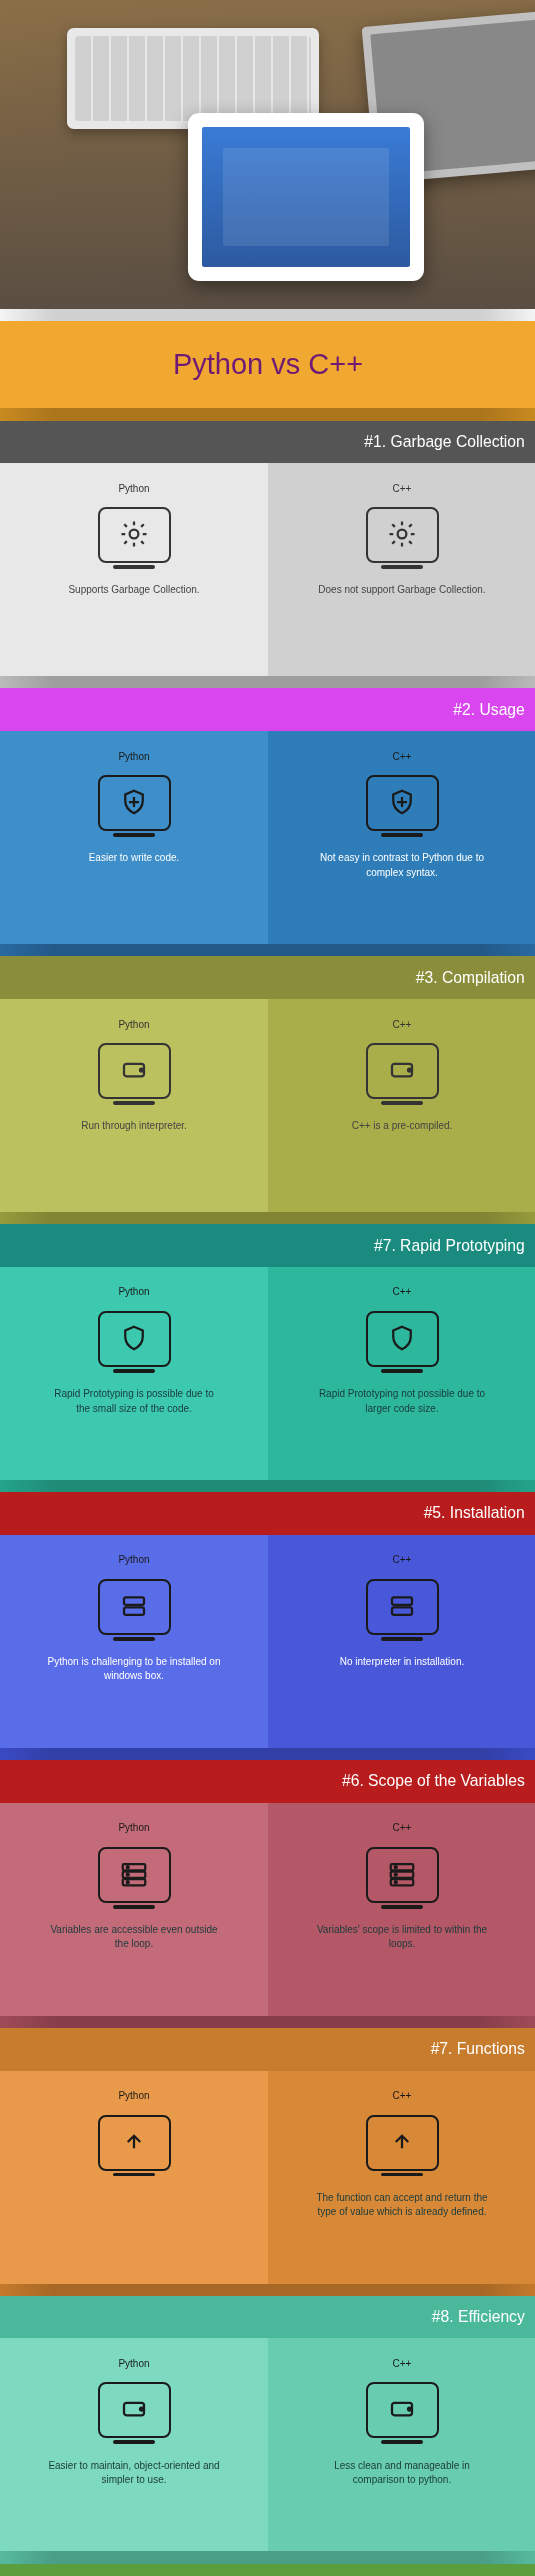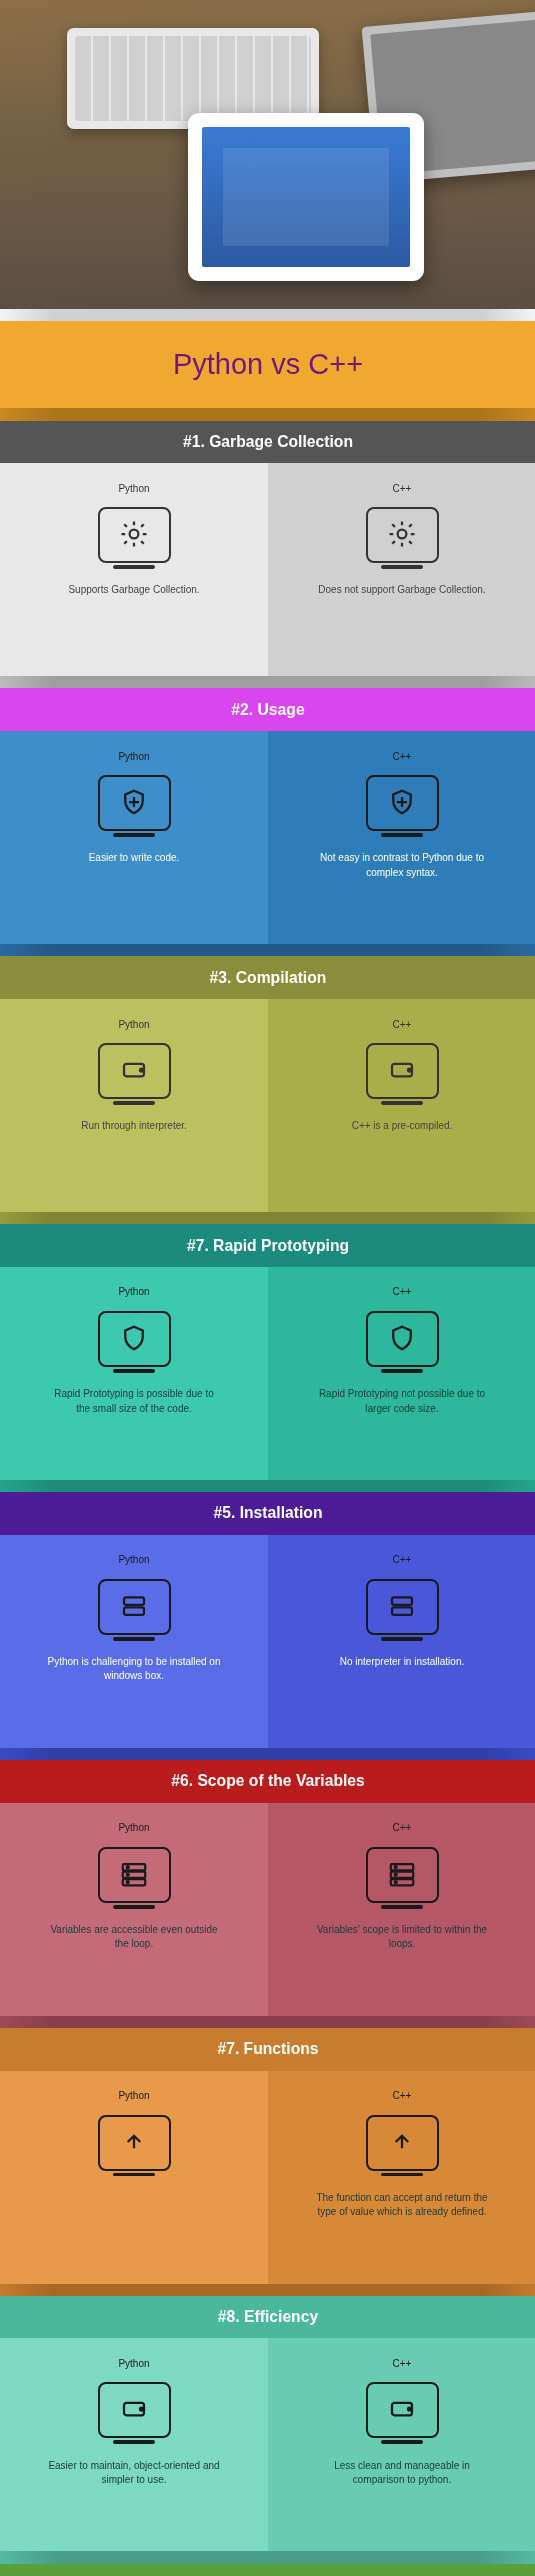--- a/index.html
+++ b/index.html
@@ -10,26 +10,26 @@
 .keyboard::before{content:"";position:absolute;top:8.4px;left:8.4px;right:8.4px;bottom:8.4px;background:repeating-linear-gradient(90deg,#d0d0d0 0,#d0d0d0 15.7px,#e8e8e8 15.7px,#e8e8e8 18px),repeating-linear-gradient(0deg,#d0d0d0 0,#d0d0d0 15.7px,#e8e8e8 15.7px,#e8e8e8 18px);border-radius:3.4px}
 .laptop{position:absolute;top:17px;right:-56px;width:224px;height:157px;background:#c0c0c0;border-radius:4.5px;transform:rotate(-5deg);box-shadow:0 5.6px 17px rgba(0,0,0,.4)}
 .laptop::before{content:"";position:absolute;top:8.4px;left:8.4px;right:8.4px;bottom:8.4px;background:#888;border-radius:2.2px}
 .tablet{position:absolute;bottom:28px;right:112px;width:236px;height:168px;background:#fff;border-radius:11.2px;box-shadow:0 6.7px 19.6px rgba(0,0,0,.4);padding:14px}
 .tablet-screen{width:100%;height:100%;background:linear-gradient(180deg,#3a7bd5 0%,#2c5aa0 100%);border-radius:2.2px;display:flex;align-items:center;justify-content:center}
 .tablet-content{width:80%;height:70%;background:rgba(255,255,255,.1);border-radius:2.2px}
 .fold{height:12.3px;background:linear-gradient(90deg,transparent 0%,rgba(0,0,0,.15) 10%,rgba(0,0,0,.15) 90%,transparent 100%)}
 .fold-grey{background-color:#f5f5f5}
 .title-band{background:#f0a830;padding:27px 11.2px; text-align:center}
 .title-band h1{font-size:29px;font-weight:400;color:#701a75}
-.heading{padding:12.3px 11.2px;text-align:center;color:#fff;font-size:15.7px;font-weight:700}
+.heading{padding:12.3px 11.2px;text-align:right;color:#fff;font-size:15.7px;font-weight:400}
 .h-dark{background:#555}
 .h-blue{background:#d946ef}
 .h-olive{background:#8a8e3a}
 .h-teal{background:#1a8b7e}
-.h-blue2{background:#4c1d95}
+.h-blue2{background:#b91c1c}
 .h-teal2{background:#b91c1c}
 .h-orange{background:#c77c2e}
 .h-mint{background:#4ab89a}
 .h-green{background:#5a9e3e}
 .row{display:flex;min-height:213px}
 .cell{flex:1;padding:19.6px 17px 25px;text-align:center;display:flex;flex-direction:column;align-items:center}
 .r1 .cell:first-child{background:#e8e8e8}
 .r1 .cell:last-child{background:#d0d0d0}
 .r2 .cell:first-child{background:#3d8ec9}
 .r2 .cell:last-child{background:#2f7db8}

